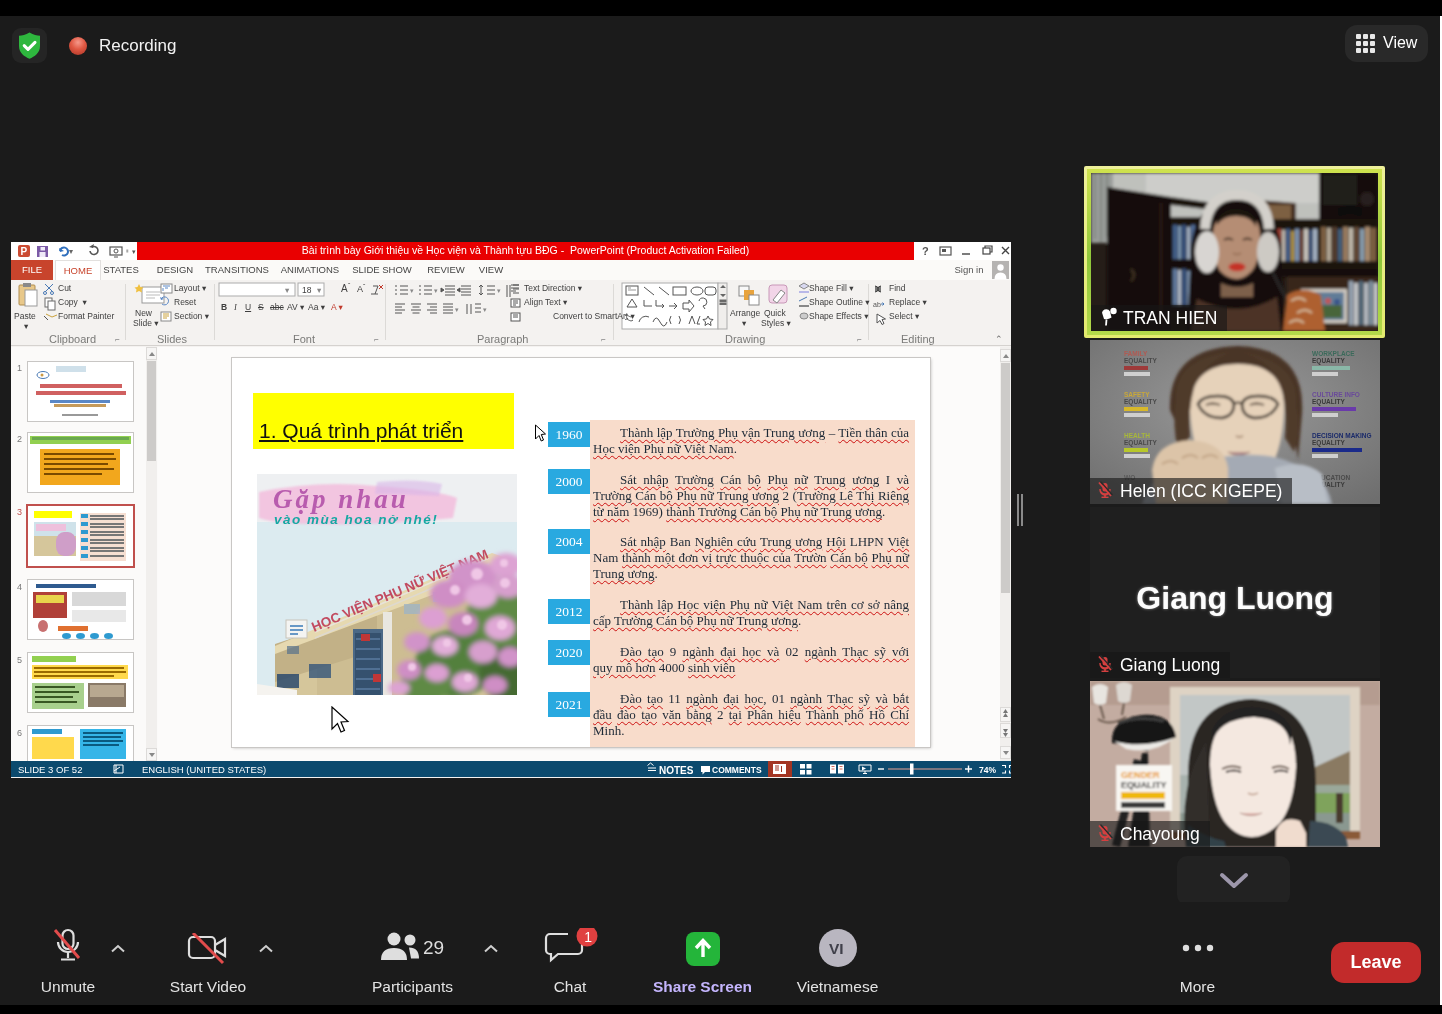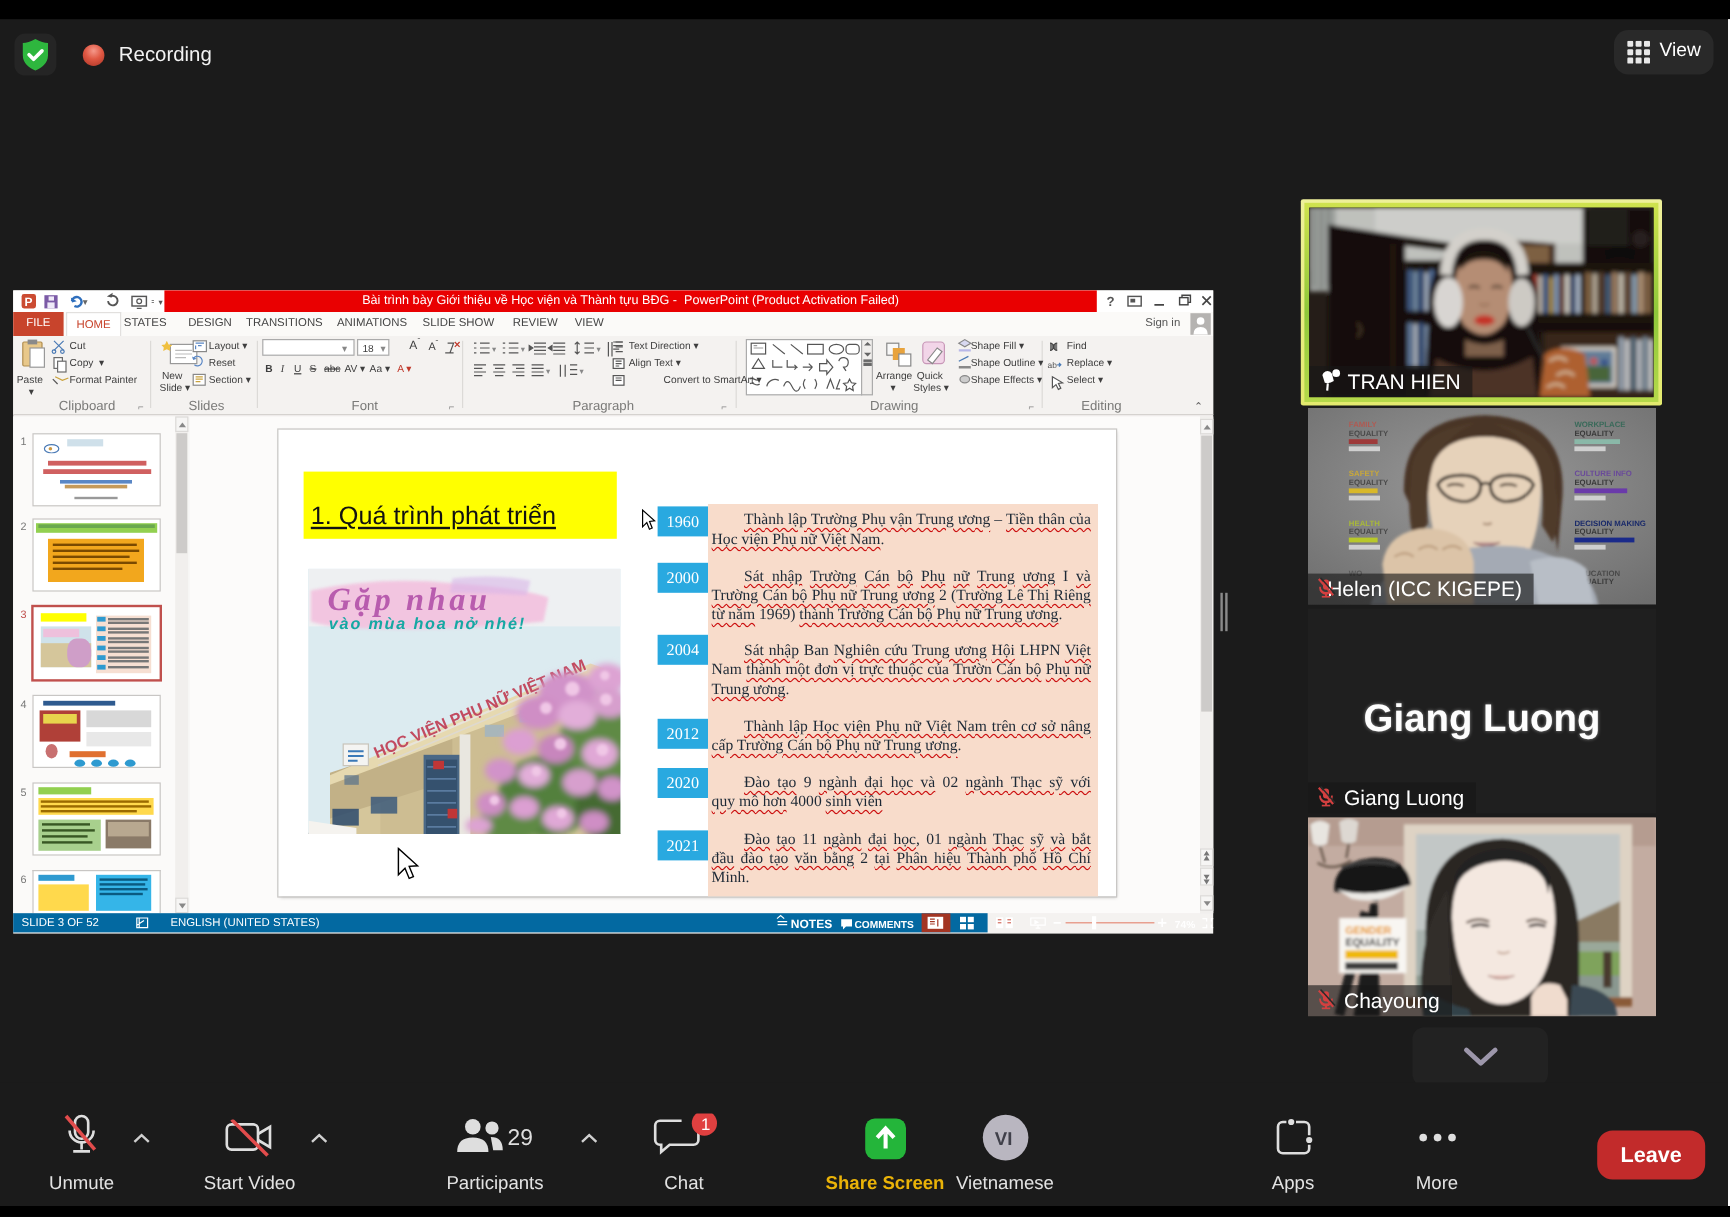--- a/index.html
+++ b/index.html
@@ -39,21 +39,21 @@
   .thumb { position:absolute; left:16px; width:107px; background:#fff; border:1px solid #c8c6c4; }
   .thumb.sel { border:2px solid #c0504d; left:15px; width:109px; }
   .mch { position:absolute; left:53px; width:7px; height:4px; background:#2e9ad0; }
   .mtx { position:absolute; left:62px; width:34px; height:2px; background:#777; margin-top:1px; }
   #thumb-scroll { position:absolute; left:135px; top:0; width:11px; height:414px; background:#f1efed; }
   #slidearea { position:absolute; left:147px; top:0; width:842px; height:414px; background:#fcfbfa; }
   #vscroll { position:absolute; left:989px; top:0; width:11px; height:414px; background:#f1efed; }
   #slide { position:absolute; left:74px; top:11px; width:698px; height:389px; background:#fff; outline:1px solid #c9c7c5; box-shadow:1px 1px 3px rgba(0,0,0,.25); }
 
   
-  #ppt-status { position:absolute; left:0; top:519px; width:812px; height:16px; background:#0369a1; color:#fff; font-size:9.5px; }
+  #ppt-status { position:absolute; left:0; top:519px; width:1000px; height:16px; background:#0c4a6e; color:#fff; font-size:9.5px; }
 
   
   #ytitle { position:absolute; left:21px; top:35px; width:261px; height:56px; background:#ffff00; }
   #ytitle span { position:absolute; left:6px; top:26px; font-size:21px; color:#111; text-decoration:underline; }
   .chip { position:absolute; left:316px; width:42px; height:25px; background:#29a9e0; color:#fff; font-size:13.5px; font-family:"Liberation Serif",serif; text-align:center; line-height:25px; }
   #pinkpanel { position:absolute; left:358px; top:62px; width:325px; height:327px; background:#f8dccb; }
   .ptext { position:absolute; left:3px; width:316px; color:#1d2936; font-family:"Liberation Serif",serif; font-size:13px; line-height:16.2px; }
   .pl { text-align:justify; text-align-last:justify; height:16.2px; white-space:nowrap; }
   .pl.first { padding-left:27px; }
   .pl.last { text-align-last:left; }
@@ -797,21 +797,21 @@
         <path d="M146 96 q3 2 7 0" stroke="#9a7a62" stroke-width="1.6" fill="none"></path>
         <path d="M138 112 q10 6 22 0" fill="#b48a8a" stroke="#8a5a5a" stroke-width="1"></path>
 
         <path d="M52 164 Q62 130 104 120 L140 116 Q178 112 200 122 Q236 132 242 164 Z" fill="#a4aab4"></path>
         <path d="M185 128 Q214 118 232 134 L238 164 L192 164 Z" fill="#b8bec6"></path>
 
         <path d="M66 164 L62 130 Q66 102 100 100 Q134 102 138 128 L138 164 Z" fill="#dcc4a8"></path>
         <path d="M72 124 q9 -6 16 0 M92 118 q9 -6 16 0 M112 118 q9 -6 16 0" stroke="#b89878" stroke-width="1.6" fill="none"></path>
       </g>
     </svg>
-    <div class="label" style="padding-left:16px;">Helen (ICC KIGEPE)
+    <div class="label" style="padding-left:30px;">Helen (ICC KIGEPE)
       <svg width="18" height="18" viewBox="0 0 18 18" style="position:absolute;left:6px;top:3px;">
           <g fill="#d44040">
             <rect x="6.5" y="2" width="5" height="8.5" rx="2.5"></rect>
             <path d="M4 8 a5 5 0 0 0 10 0 l0 1 a5 5 0 0 1 -10 0 z" stroke="#d44040" stroke-width="1.3" fill="none"></path>
             <rect x="8.2" y="13" width="1.6" height="3"></rect>
             <rect x="5.5" y="15.6" width="7" height="1.4"></rect>
           </g>
           <path d="M3 1.5 L15 15" stroke="#d44040" stroke-width="1.8"></path>
           <path d="M4.5 0.5 L16.5 14" stroke="#2a2a2a" stroke-width="1.2"></path>
         </svg>
@@ -953,42 +953,33 @@
     <div class="tbtn" style="left:535px; top:0; width:70px; height:100px;">
       <svg width="56" height="40" style="margin-top:26px" viewBox="0 0 56 40">
         <g fill="none" stroke="#dedede" stroke-width="2.2">
           <path d="M40 14 v8 a4 4 0 0 1 -4 4 h-20 l-7 6 v-6 h-1 a4 4 0 0 1 -4 -4 v-12 a4 4 0 0 1 4 -4 h18" fill="none"></path>
         </g>
         <circle cx="45" cy="8" r="10.5" fill="#e04040"></circle>
         <text x="42.2" y="13.5" font-size="14" fill="#fff" font-family="Liberation Sans,sans-serif">1</text>
       </svg>
       <div class="tlabel">Chat</div>
     </div>
-    <div class="tbtn" style="left:645px; top:0; width:115px; height:100px; color:#eab308;margin-left:35px;">
+    <div class="tbtn" style="left:645px; top:0; width:115px; height:100px; color:#c4b5fd;">
       <svg width="38" height="38" style="margin-top:28px" viewBox="0 0 38 38">
         <rect x="2" y="2" width="34" height="34" rx="8" fill="#24b53a"></rect>
         <path d="M19 27 V11 M12 18 L19 10.5 L26 18" stroke="#fff" stroke-width="3.4" fill="none"></path>
       </svg>
       <div class="tlabel" style="font-weight:bold;">Share Screen</div>
     </div>
     <div class="tbtn" style="left:785px; top:0; width:105px; height:100px;">
       <svg width="40" height="40" style="margin-top:26px" viewBox="0 0 40 40">
         <circle cx="20" cy="20" r="19" fill="#b9b6c0"></circle>
         <text x="11" y="26" font-size="15.5" font-weight="bold" fill="#40404a" font-family="Liberation Sans,sans-serif">VI</text>
       </svg>
       <div class="tlabel">Vietnamese</div>
-    </div>
-    <div class="tbtn" style="left:1040px; top:0; width:75px; height:100px;">
-      <svg width="40" height="40" style="margin-top:26px" viewBox="0 0 40 40">
-        <path d="M14 7 h-3 a4 4 0 0 0 -4 4 v18 a4 4 0 0 0 4 4 h18 a4 4 0 0 0 4 -4 v-3" fill="none" stroke="#dedede" stroke-width="2.2"></path>
-        <path d="M22 7 h7 a4 4 0 0 1 4 4 v7" fill="none" stroke="#dedede" stroke-width="2.2"></path>
-        <circle cx="18" cy="7" r="2.6" fill="#dedede"></circle>
-        <circle cx="33" cy="22" r="2.6" fill="#dedede"></circle>
-      </svg>
-      <div class="tlabel">Apps</div>
     </div>
     <div class="tbtn" style="left:1160px; top:0; width:75px; height:100px;">
       <svg width="44" height="40" style="margin-top:26px" viewBox="0 0 44 40">
         <circle cx="10" cy="20" r="3.2" fill="#dedede"></circle>
         <circle cx="22" cy="20" r="3.2" fill="#dedede"></circle>
         <circle cx="34" cy="20" r="3.2" fill="#dedede"></circle>
       </svg>
       <div class="tlabel">More</div>
     </div>
     <div id="leave">Leave</div>

